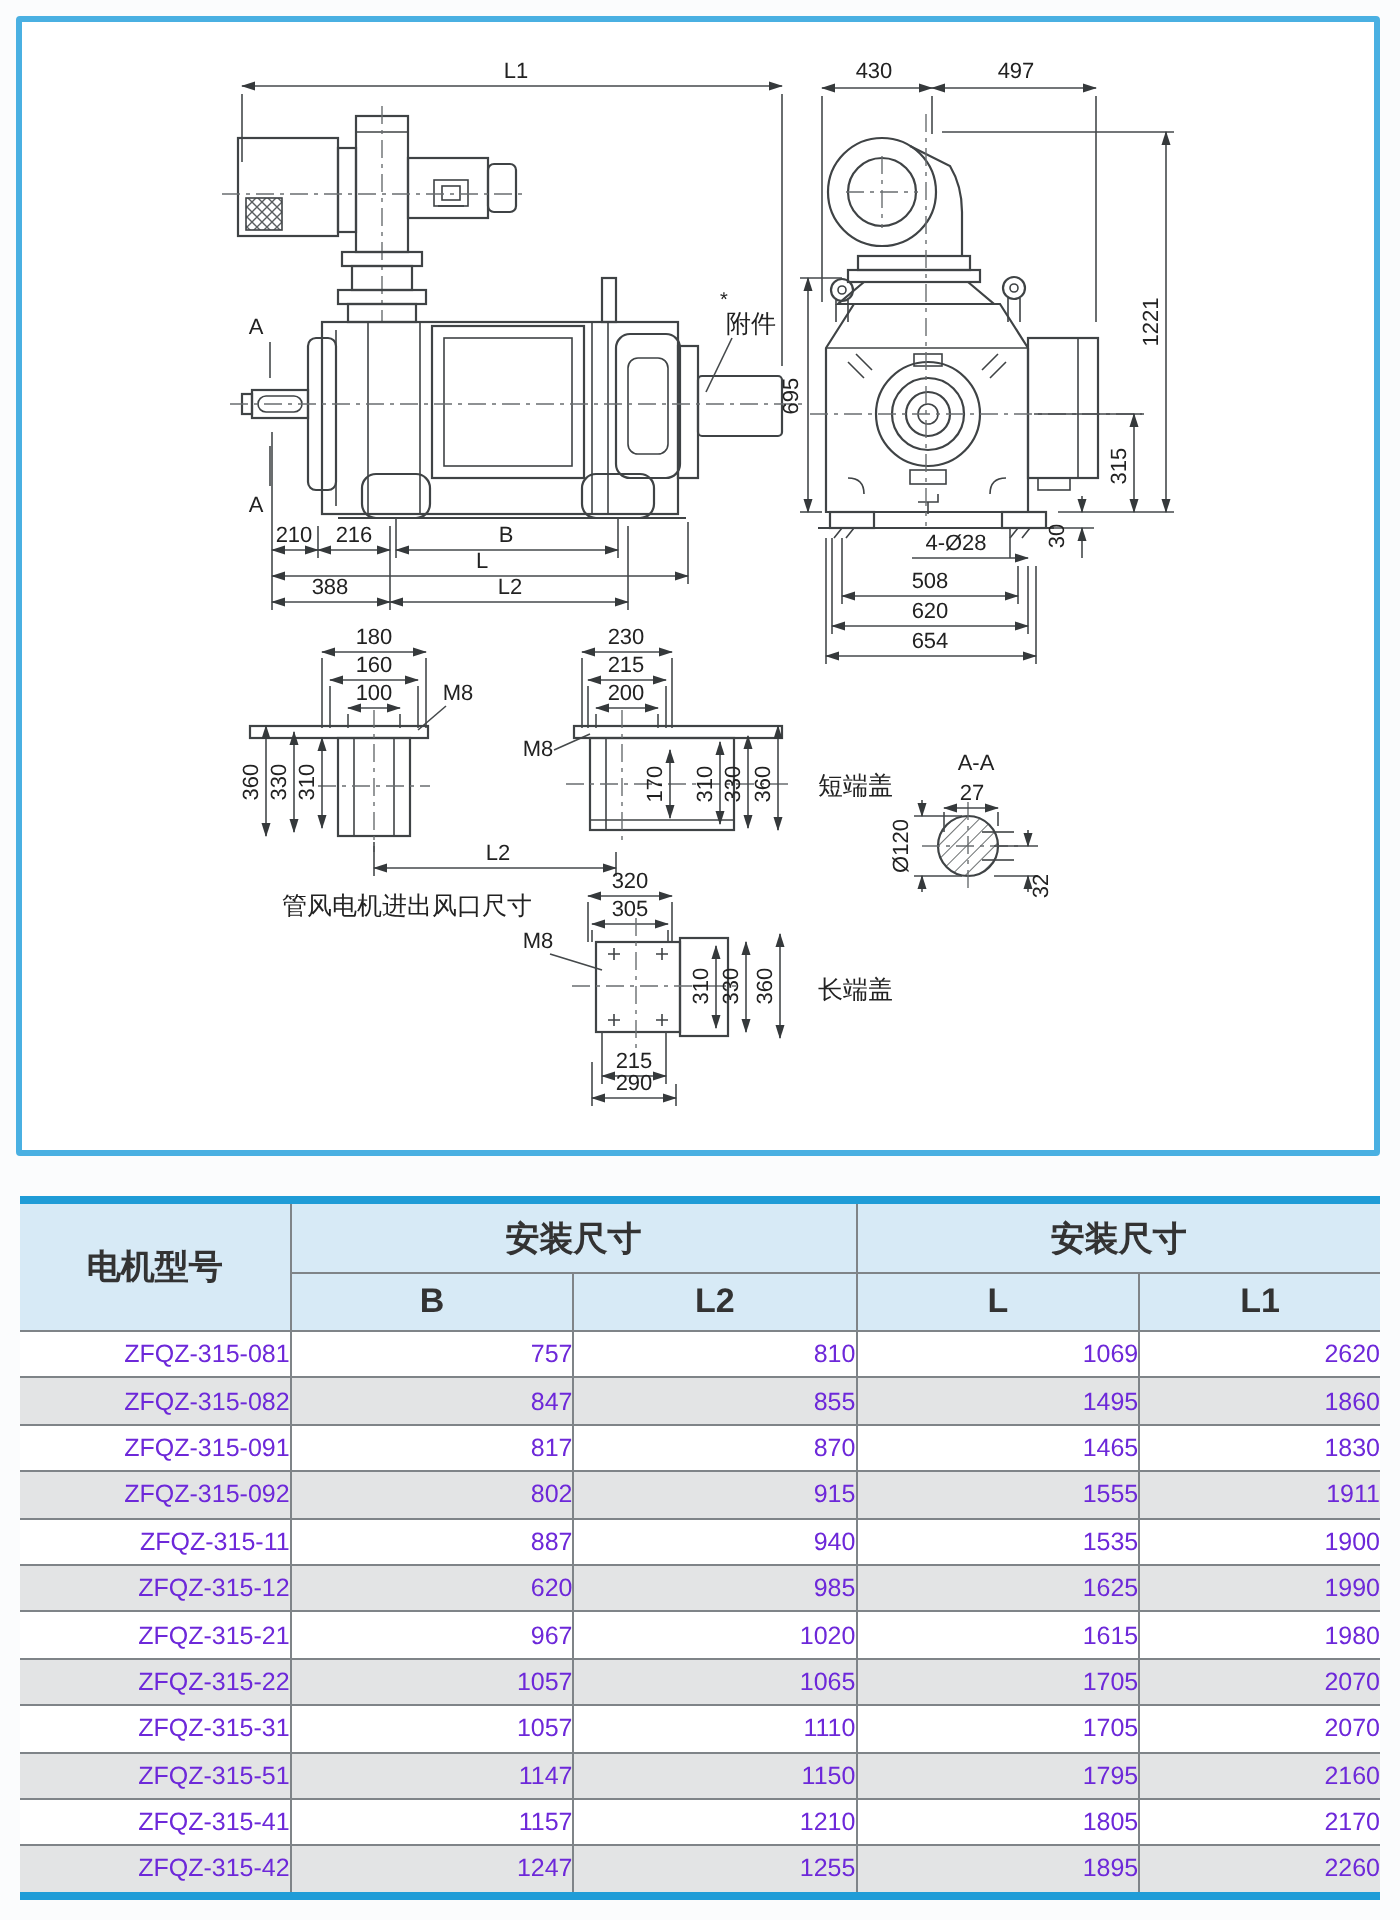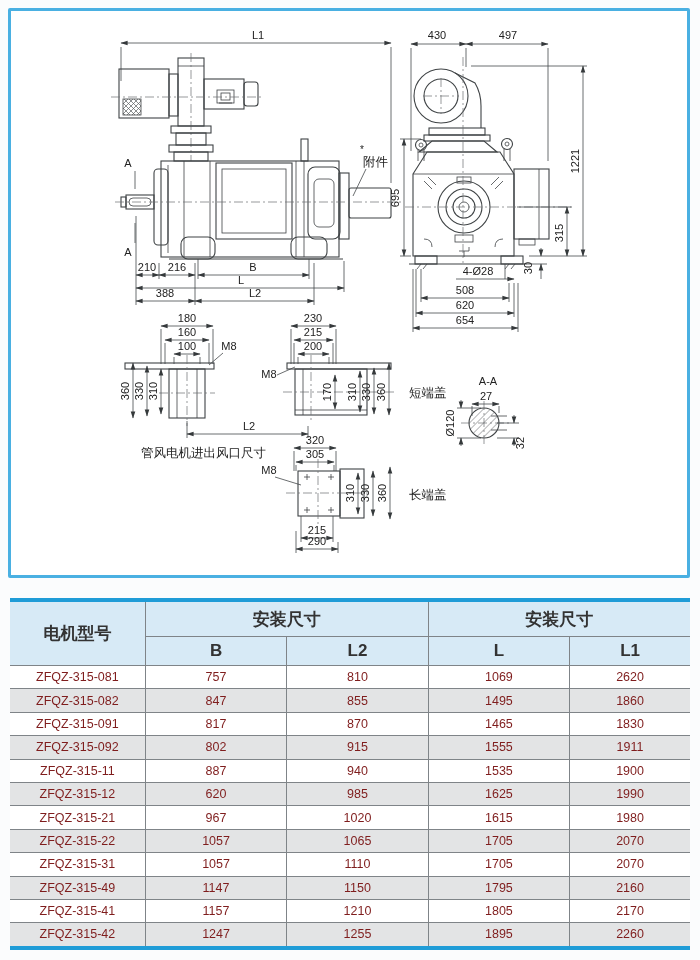--- a/index.html
+++ b/index.html
@@ -18,21 +18,21 @@
     background:#fff;
   }
   table.spec{border-collapse:collapse;width:100%;table-layout:fixed;}
   table.spec th, table.spec td{
     border:1px solid #7f8488;text-align:center;vertical-align:middle;
     font-size:12.5px;padding:0;
   }
   table.spec th{background:#d7eaf6;font-weight:bold;font-size:17px;color:#333;}
   table.spec thead tr:first-child th{height:34px;}
   table.spec thead tr:last-child th{height:28px;font-weight:bold;}
-  table.spec tbody td{height:22.4px;color:#7f1d1d;}
+  table.spec tbody td{height:22.4px;color:#6d28d9;text-align:right;}
   table.spec tbody tr.alt td{background:#e3e4e5;}
   table.spec th:first-child, table.spec td:first-child{border-left:none;}
   table.spec th:last-child, table.spec td:last-child{border-right:none;}
   table.spec thead tr:first-child th{border-top:none;}
   table.spec tbody tr:last-child td{border-bottom:none;}
   col.c-model{width:19.9%;} col.c-b{width:20.8%;} col.c-l2{width:20.8%;}
   col.c-l{width:20.8%;} col.c-l1{width:17.7%;}
 
   
   .ln{fill:none;stroke:#3f4345;stroke-width:1.1;}
@@ -441,21 +441,21 @@
         <td>2070</td>
       </tr>
       <tr>
         <td>ZFQZ-315-31</td>
         <td>1057</td>
         <td>1110</td>
         <td>1705</td>
         <td>2070</td>
       </tr>
       <tr class="alt">
-        <td>ZFQZ-315-49</td>
+        <td>ZFQZ-315-51</td>
         <td>1147</td>
         <td>1150</td>
         <td>1795</td>
         <td>2160</td>
       </tr>
       <tr>
         <td>ZFQZ-315-41</td>
         <td>1157</td>
         <td>1210</td>
         <td>1805</td>

